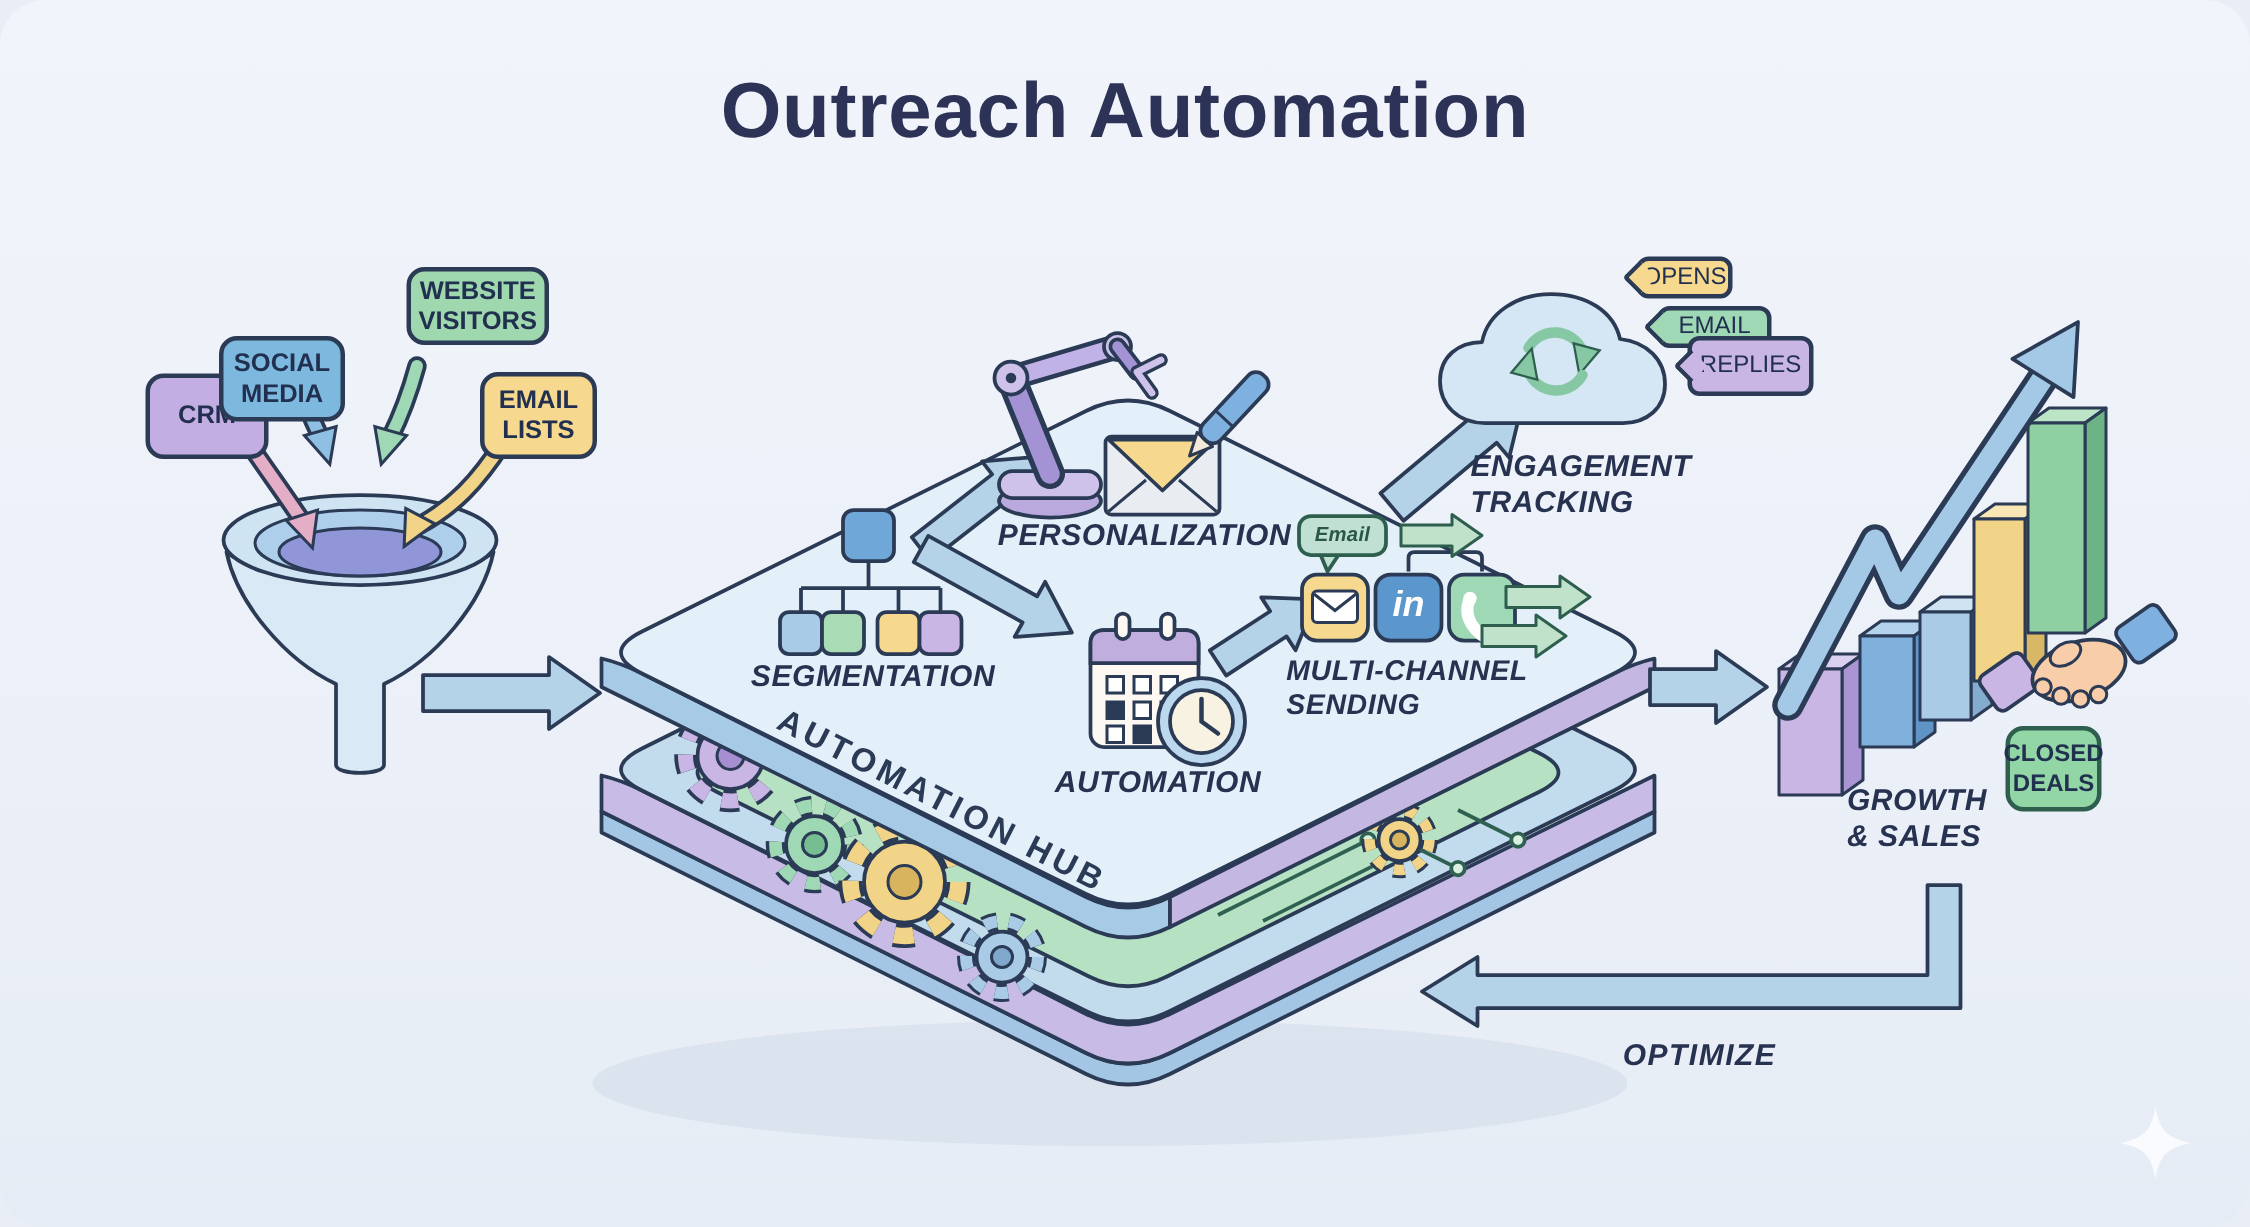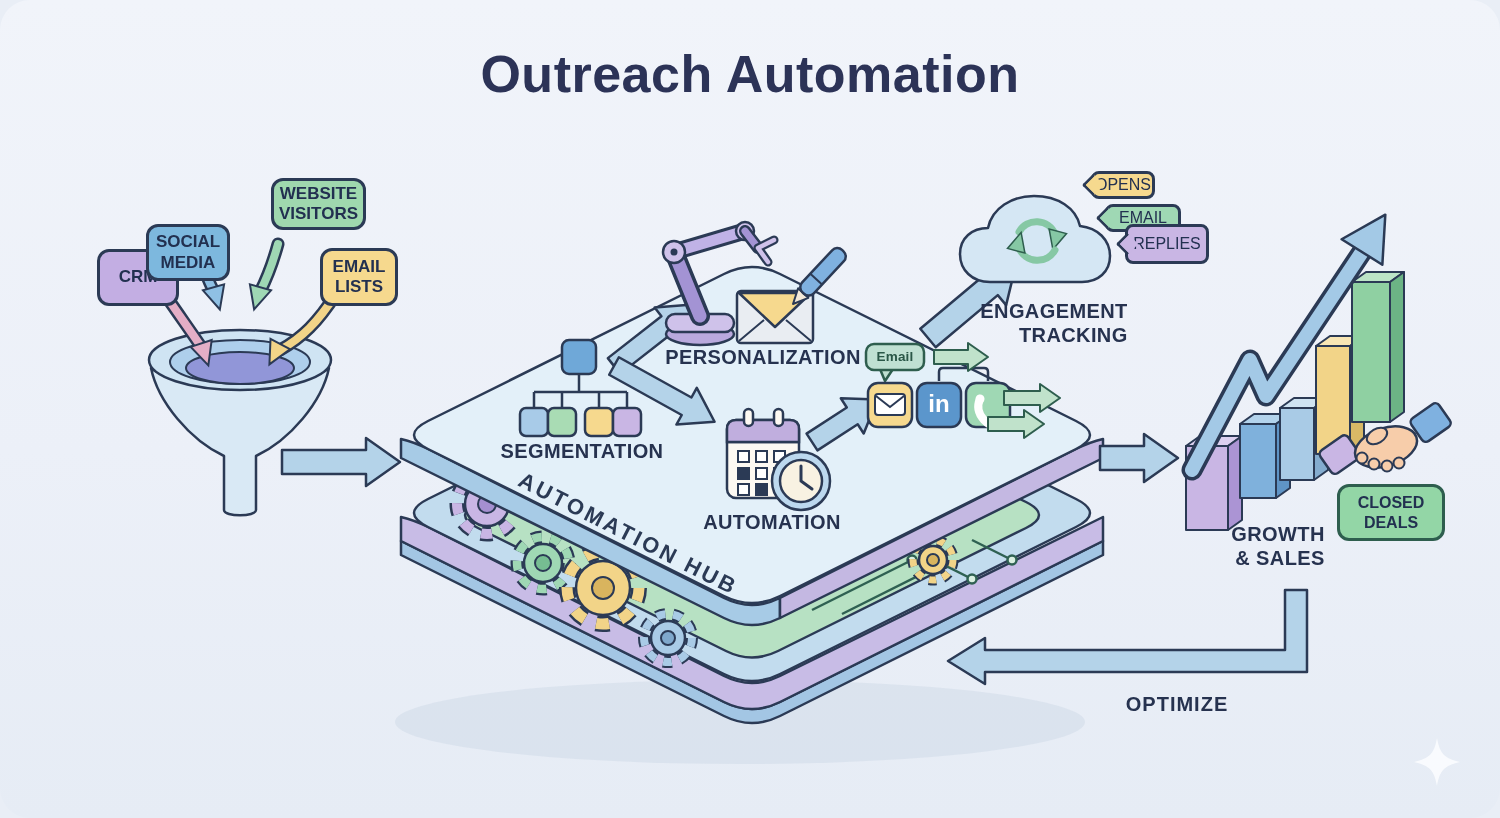--- a/index.html
+++ b/index.html
@@ -4,21 +4,21 @@
 <style>
   html,body{margin:0;padding:0;}
   body{background:#e9eef6;}
   .stage{position:relative;width:1500px;height:818px;overflow:hidden;
          font-family:"Liberation Sans",sans-serif;
          background:linear-gradient(180deg,#f1f4fa 0%,#ecf0f8 55%,#e6ecf5 100%);border-radius:30px;}
   .stage svg{position:absolute;left:0;top:0;}
   .title{position:absolute;left:0;right:0;top:44px;text-align:center;
          font-size:52px;font-weight:800;color:#2c3357;letter-spacing:.5px;}
   .lbl{position:absolute;transform:translate(-50%,-50%);color:#26324f;font-weight:700;
-       white-space:pre-line;text-align:right;line-height:1.2;letter-spacing:.4px;font-size:20px;}
+       white-space:pre-line;text-align:left;line-height:1.2;letter-spacing:.4px;font-size:20px;font-style:italic;}
   .box{position:absolute;border:3px solid #2b3a55;border-radius:12px;
        display:flex;align-items:center;justify-content:center;
        font-weight:700;color:#223050;white-space:pre-line;text-align:center;
        line-height:1.2;font-size:17px;box-sizing:border-box;}
   .speech{position:absolute;border:3px solid #2b3a55;border-radius:8px;
           display:flex;align-items:center;justify-content:center;
           font-weight:400;color:#223050;font-size:16px;box-sizing:border-box;}
   .speech::before{content:"";position:absolute;left:-9px;top:50%;width:13px;height:13px;
           transform:translateY(-50%) rotate(45deg);background:inherit;
           border-left:3px solid #2b3a55;border-bottom:3px solid #2b3a55;border-bottom-left-radius:3px;}
@@ -305,30 +305,32 @@
 <div class="box" style="left:241px;top:178px;width:95px;height:52px;background:#9fd8ae;margin-left:30px;">WEBSITE
 VISITORS</div>
 <div class="box" style="left:320px;top:248px;width:78px;height:58px;background:#f6d98e;">EMAIL
 LISTS</div>
 
 
 <div class="hub-label">AUTOMATION HUB</div>
 <div class="lbl" style="left:582px;top:451px;">SEGMENTATION</div>
 <div class="lbl" style="left:763px;top:357px;">PERSONALIZATION</div>
 <div class="lbl" style="left:772px;top:522px;">AUTOMATION</div>
+<div class="lbl small2" style="left:938px;top:460px;">MULTI-CHANNEL
+SENDING</div>
 
 <div class="lbl bubble-txt" style="left:895px;top:357px;font-weight:700;">Email</div>
 <div class="lbl in-glyph" style="left:939px;top:404px;">in</div>
 
 <div class="speech" style="left:1091px;top:171px;width:64px;height:28px;background:#f6d98e;">OPENS</div>
 <div class="speech" style="left:1105px;top:204px;width:76px;height:28px;background:#9fd8b4;">EMAIL</div>
 <div class="speech" style="left:1125px;top:224px;width:84px;height:40px;background:#c9b6e4;">REPLIES</div>
 <div class="lbl" style="left:1054px;top:323px;">ENGAGEMENT
 TRACKING</div>
 
-<div class="box" style="left:1337px;top:484px;width:108px;height:57px;background:#93d6a6;border-color:#2e5e4e;font-size:16px;">CLOSED
+<div class="box" style="left:1337px;top:484px;width:64px;height:57px;background:#93d6a6;border-color:#2e5e4e;font-size:16px;">CLOSED
 DEALS</div>
 <div class="lbl" style="left:1278px;top:546px;">GROWTH
 &amp; SALES</div>
 
-<div class="lbl" style="left:1133px;top:704px;letter-spacing:1px;margin-left:44px;">OPTIMIZE</div>
+<div class="lbl" style="left:1133px;top:704px;letter-spacing:1px;">OPTIMIZE</div>
 
 </div>
 
 </body></html>

